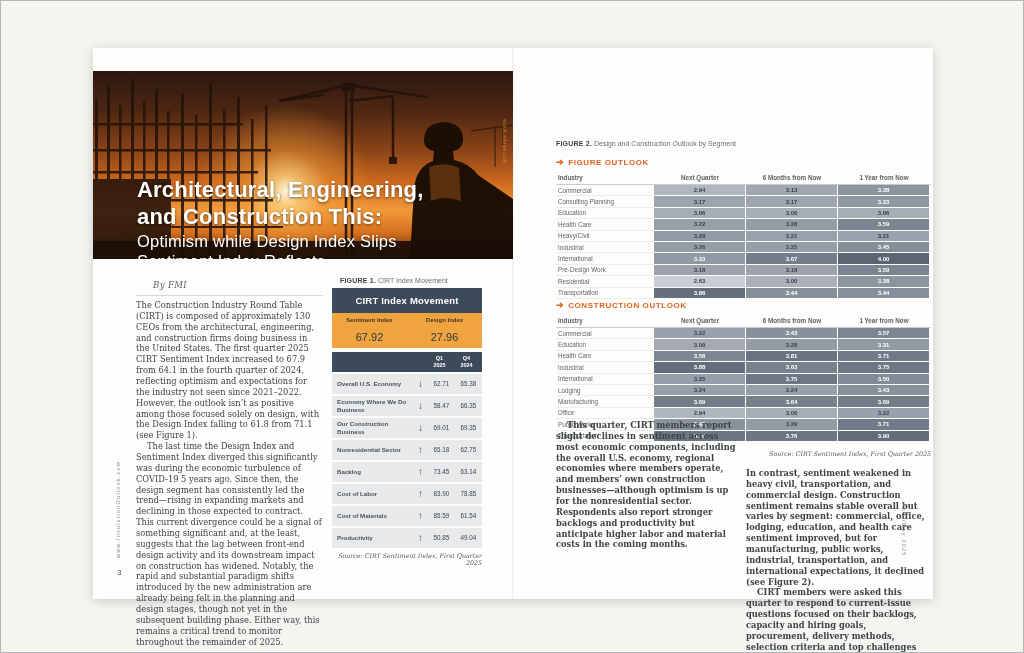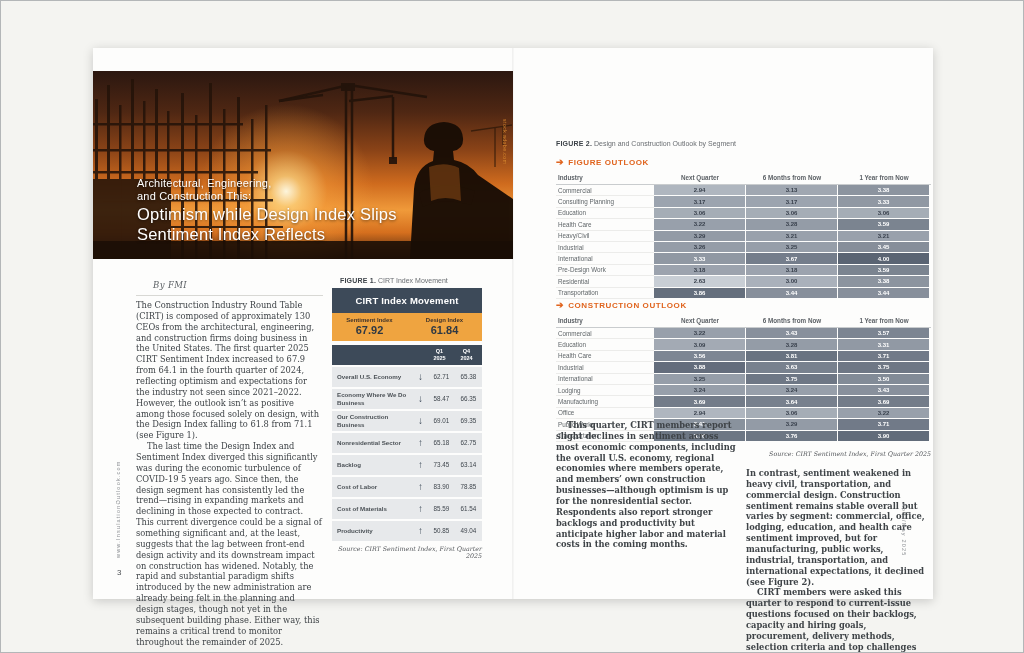--- a/index.html
+++ b/index.html
@@ -9,40 +9,40 @@
   #fold { position:absolute; left:419px; top:0; width:2px; height:551px; background:linear-gradient(90deg, rgba(0,0,0,.06), rgba(0,0,0,.02)); }
 
   
   #hero { position:absolute; left:0; top:23px; width:420px; height:188px; overflow:hidden;
     background:
       radial-gradient(circle at 46% 64%, rgba(255,252,230,.95) 0%, rgba(255,216,130,.75) 6%, rgba(248,160,60,.45) 16%, rgba(0,0,0,0) 34%),
       linear-gradient(180deg, #2b1710 0%, #4f2713 22%, #8a4317 42%, #cf6b1e 60%, #f09a3a 74%, #d56f1e 86%, #3a1d0e 100%);
   }
   #hero svg { position:absolute; left:0; top:0; }
   .hero-title { position:absolute; left:44px; top:106px; color:#fff; line-height:1.22; text-shadow:0 1px 3px rgba(0,0,0,.55); }
-  .ht-bold { font-size:11px; font-weight:normal; letter-spacing:.2px; }
+  .ht-bold { font-size:22px; font-weight:bold; letter-spacing:.2px; }
   .ht-reg  { font-size:16.5px; font-weight:normal; letter-spacing:.2px; }
   .photo-credit { position:absolute; right:5px; top:48px; writing-mode:vertical-rl; font-size:5px; color:#d8882e; letter-spacing:.5px; }
 
   
   .byline { position:absolute; left:60px; top:232px; font-family:"DejaVu Serif", serif; font-style:italic; font-size:8.5px; color:#5a5f63; letter-spacing:.4px; }
   #left-col { position:absolute; left:43px; top:252px; width:187px; font-family:"DejaVu Serif", serif; font-size:8.3px; line-height:1.31; color:#3e4347; text-align:left; }
   #left-col p + p { text-indent:11px; }
   .rule-top { position:absolute; left:43px; top:247px; width:187px; border-top:1px solid #d8d8d4; }
 
   
   .fig-caption { position:absolute; font-size:7px; color:#6a6e72; }
   .fig-caption b { color:#3c4248; letter-spacing:.2px; }
   #fig1-cap { left:247px; top:229px; }
   #fig1 { position:absolute; left:239px; top:240px; width:150px; font-family:"Liberation Sans", sans-serif; }
   #fig1-title { background:#3d4a59; color:#fff; font-weight:bold; font-size:9.5px; text-align:center; padding:7px 0; letter-spacing:.2px; }
   #fig1-band { background:#efa440; display:flex; text-align:center; padding:4px 0 5px; }
   .band-col { flex:1; }
   .band-label { font-size:6px; font-weight:bold; color:#41342a; }
-  .band-value { font-size:11px; font-weight:bold; color:#2e3843; margin-top:1px; }
+  .band-value { font-size:11px; font-weight:normal; color:#2e3843; margin-top:8px; }
   #fig1-subhead { margin-top:4px; background:#3d4a59; color:#fff; display:flex; align-items:flex-end; font-size:5.5px; font-weight:bold; text-align:center; padding:3px 2px; }
   .f1-spacer { flex:1; }
   .f1-qcol { width:27px; line-height:1.25; }
   .f1-arrowcol { width:15px; }
   .f1row { display:flex; align-items:center; background:#e7e9eb; margin-top:2px; min-height:20px; padding:2px 0 2px 5px; }
   .f1-label { flex:1; font-size:6.2px; font-weight:bold; color:#4b5156; line-height:1.25; padding-right:2px; }
   .f1-arrow { width:15px; text-align:center; font-size:10px; font-weight:bold; color:#3d4a59; }
   .f1-val { width:27px; text-align:center; font-size:6.3px; color:#3e454c; }
   .source-line { font-family:"DejaVu Serif", serif; font-style:italic; font-size:6.3px; color:#55585c; text-align:right; margin-top:4px; }
 
@@ -159,21 +159,21 @@
     </div>
     <div id="fig1">
       <div id="fig1-title">CIRT Index Movement</div>
       <div id="fig1-band">
         <div class="band-col">
           <div class="band-label">Sentiment Index</div>
           <div class="band-value">67.92</div>
         </div>
         <div class="band-col">
           <div class="band-label">Design Index</div>
-          <div class="band-value">61.84</div>
+          <div class="band-value">27.96</div>
         </div>
       </div>
       <div id="fig1-subhead">
         <div class="f1-spacer"></div>
         <div class="f1-arrowcol"></div>
         <div class="f1-qcol">Q1<br>2025</div>
         <div class="f1-qcol">Q4<br>2024</div>
       </div>
       <div id="fig1-rows">
           <div class="f1row">

